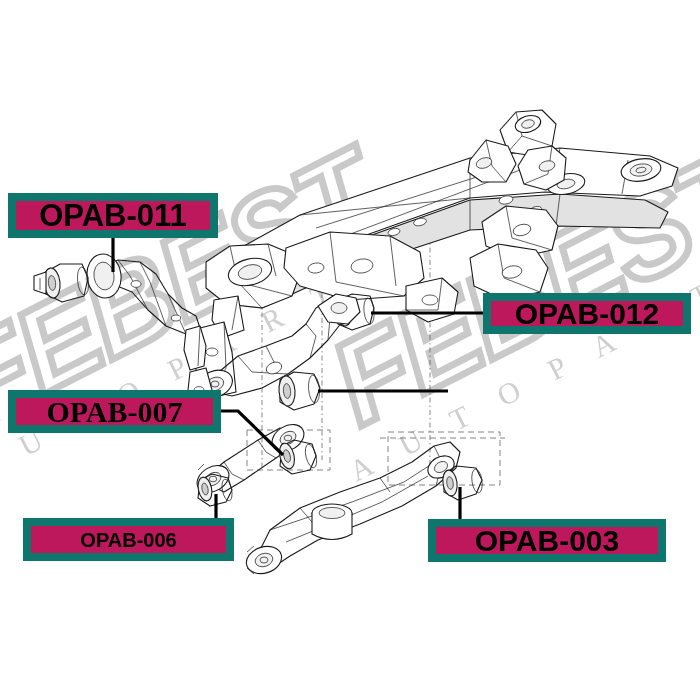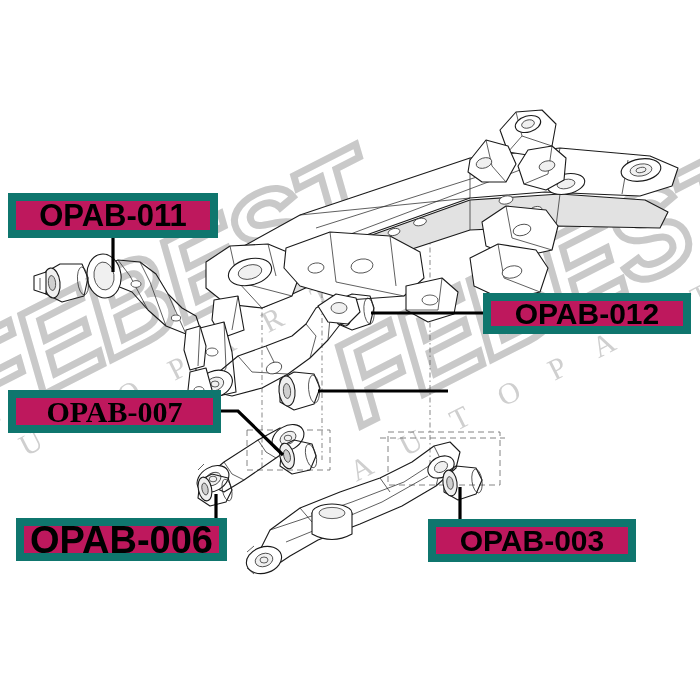--- a/index.html
+++ b/index.html
@@ -300,20 +300,20 @@
 
   <div class="label-box" id="lb0" style="left: 8px; top: 193px; width: 210px; height: 45px; font-size: 31px;">
     <span>OPAB-011</span>
   </div>
   <div class="label-box" id="lb1" style="left: 483px; top: 293px; width: 208px; height: 41px; font-size: 30px;">
     <span>OPAB-012</span>
   </div>
   <div class="label-box" id="lb2" style="left: 8px; top: 390px; width: 213px; height: 43px; font-size: 30px; font-family: Liberation Serif, serif;">
     <span>OPAB-007</span>
   </div>
-  <div class="label-box" id="lb4" style="left: 16px; top: 518px; width: 211px; height: 43px; font-size: 38px;">
+  <div class="label-box" id="lb4" style="left: 23px; top: 518px; width: 211px; height: 43px; font-size: 20px;">
     <span>OPAB-006</span>
   </div>
-  <div class="label-box" id="lb5" style="left: 428px; top: 519px; width: 208px; height: 43px; font-size: 30px;">
+  <div class="label-box" id="lb5" style="left: 428px; top: 519px; width: 238px; height: 43px; font-size: 30px;">
     <span>OPAB-003</span>
   </div>
 
 </div>
 
 </body></html>

